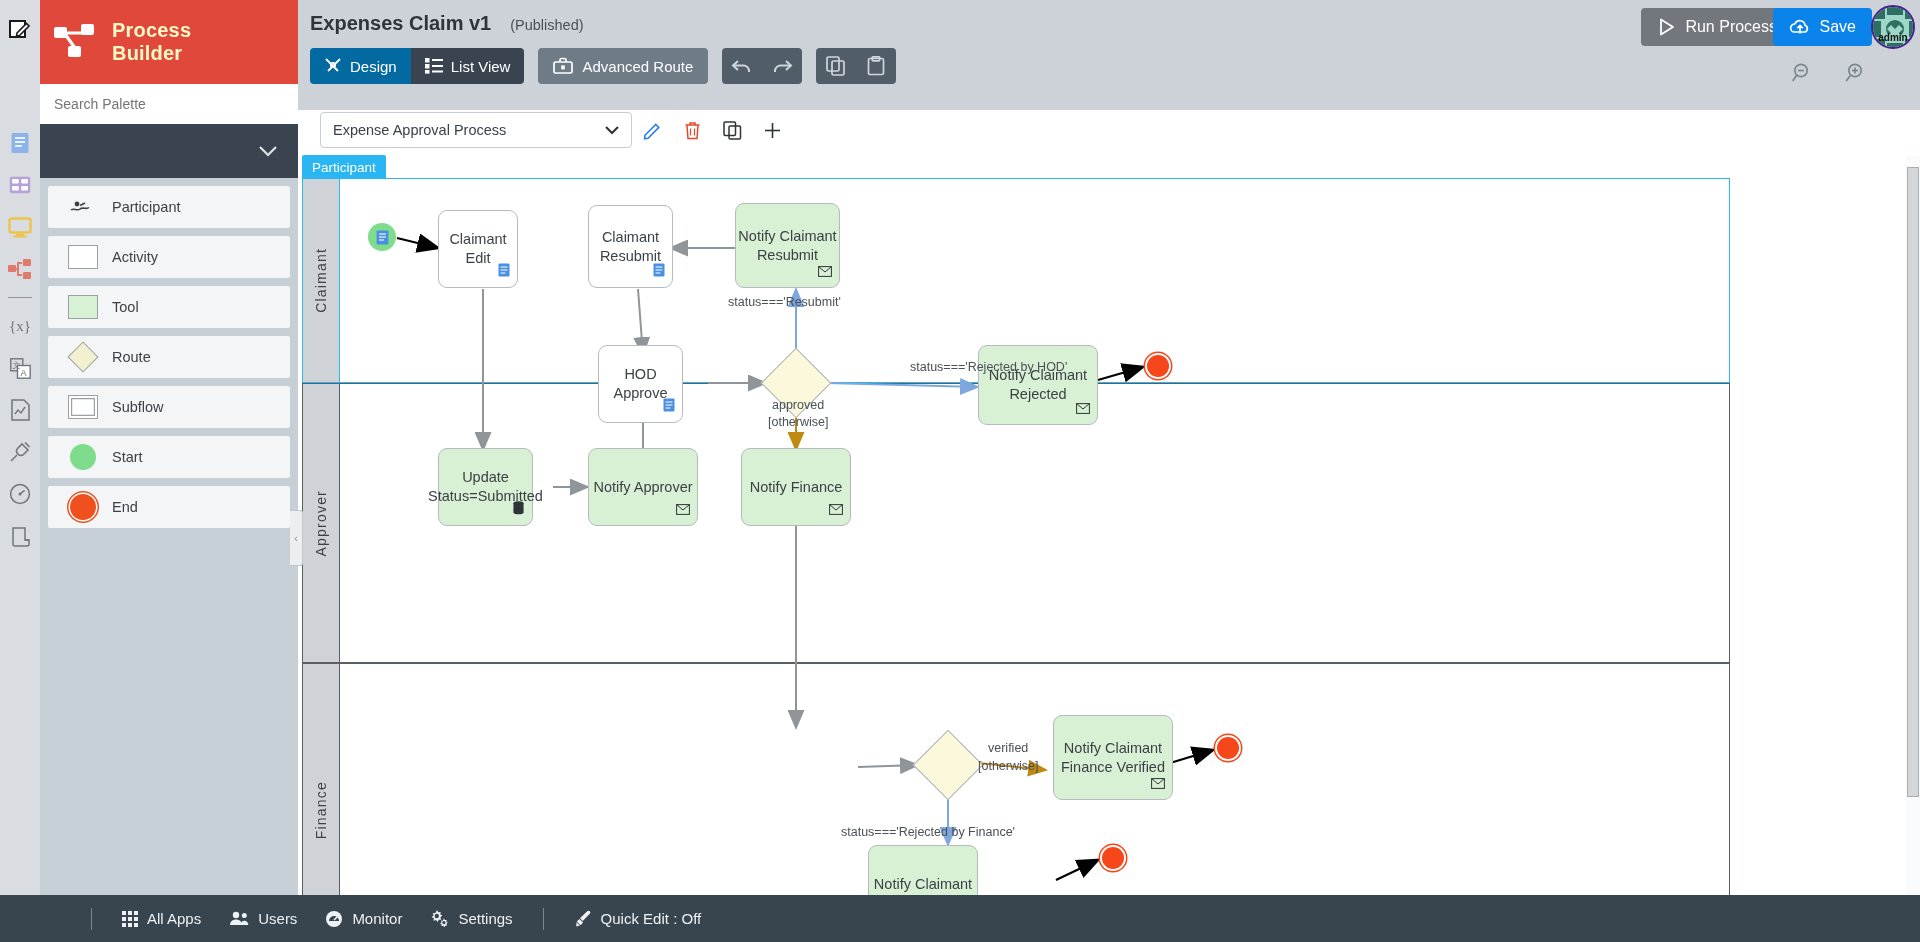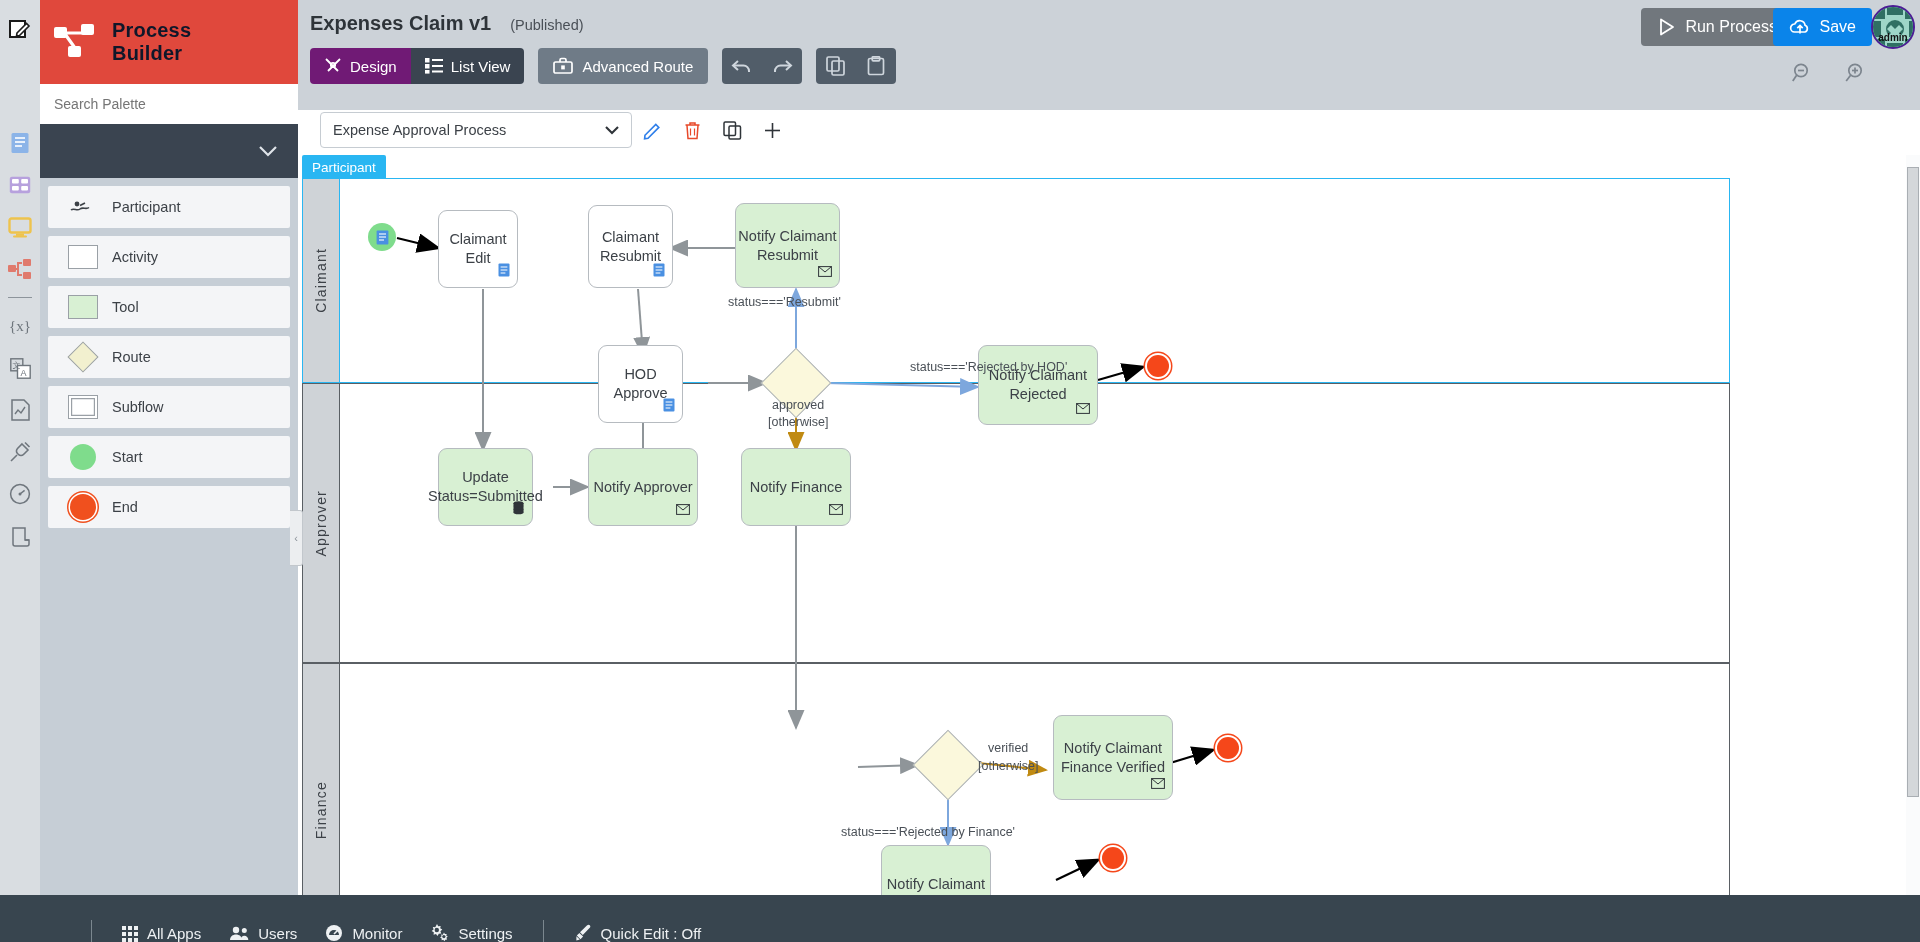--- a/index.html
+++ b/index.html
@@ -31,21 +31,21 @@
     position: absolute; left: 40px; top: 0; width: 258px; height: 942px;
     background: #c6ced6;
     z-index: 15;
   }
   #brand {
     height: 84px; background: #e0483c;
     display: flex; align-items: center; padding-left: 14px; gap: 12px;
   }
   #brand-logo { width: 46px; height: 40px; flex: none; }
   #brand-text {
-    color: #0f172a; font-size: 20px; line-height: 23px; font-weight: 700;
+    color: #fef9c3; font-size: 20px; line-height: 23px; font-weight: 700;
     letter-spacing: .2px;
   }
   #search-palette {
     height: 40px; background: #ffffff;
     display: flex; align-items: center; padding-left: 14px;
   }
   #search-palette input {
     border: 0; outline: 0; width: 220px;
     font-family: "Liberation Sans", sans-serif;
     font-size: 14px; color: #6d7278; background: transparent;
@@ -93,21 +93,21 @@
   }
   #doc-status {
     font-size: 14.5px; font-weight: 400; color: #4a5057; margin-left: 19px;
   }
   #tool-row { position: absolute; left: 12px; top: 48px; display: flex; gap: 14px; }
   .seg-group { display: flex; border-radius: 4px; overflow: hidden; height: 36px; }
   .seg {
     display: flex; align-items: center; gap: 8px; padding: 0 14px;
     font-size: 15px; color: #fff; cursor: pointer;
   }
-  .seg.active { background: #701a75; }
+  .seg.active { background: #0369a1; }
   .seg.idle { background: #3a4450; }
   .btn-dark {
     display: flex; align-items: center; gap: 9px; height: 36px; padding: 0 15px;
     background: #6f7b87; color: #fff; border-radius: 4px; font-size: 15px; cursor: pointer;
   }
   .btn-icongroup {
     display: flex; align-items: center; height: 36px; background: #515d69;
     border-radius: 4px; overflow: hidden;
   }
   .btn-icongroup .ibtn {
@@ -216,21 +216,21 @@
     background: #fafbfc; z-index: 8;
   }
   #v-thumb {
     position: absolute; left: 1px; top: 12px; width: 12px; height: 630px;
     background: #d4d7da; border: 1px solid #a9aeb3; cursor: grab;
   }
 
   
   #bottombar {
     position: absolute; left: 0; bottom: 0; width: 1920px; height: 47px;
-    background: #38454f; display: flex; align-items: flex-end; gap: 0;
+    background: #38454f; display: flex; align-items: center; gap: 0;
     padding-left: 75px; z-index: 30;
   }
   .bb-sep { width: 1px; height: 22px; background: #7b878f; margin: 0 16px; }
   .bb-item {
     display: flex; align-items: center; gap: 9px; color: #eef1f3;
     font-size: 15px; cursor: pointer; padding: 0 14px;
   }
   .ic { display: inline-flex; align-items: center; justify-content: center; }
 </style>
 </head>
@@ -781,21 +781,21 @@
         <span>Notify Claimant Finance Verified</span>
         <span class="badge">
           <svg width="14" height="11" viewBox="0 0 14 11">
               <rect x="0.6" y="0.6" width="12.8" height="9.8" fill="none" stroke="#2f3439" stroke-width="1"></rect>
               <polyline points="0.6,0.6 7,6 13.4,0.6" fill="none" stroke="#2f3439" stroke-width="1"></polyline>
             </svg>
         </span>
       </div>
       <div class="endnode" style="left:919px; top:582px;"></div>
 
-      <div class="node green" style="left:583px; top:690px; width:110px; height:78px;">
+      <div class="node green" style="left:570px; top:690px; width:110px; height:78px;">
         <span>Notify Claimant</span>
       </div>
       <div class="endnode" style="left:804px; top:692px;"></div>
 
     </div>
 
     <div id="v-scroll">
       <div id="v-thumb"></div>
     </div>
   </div>

